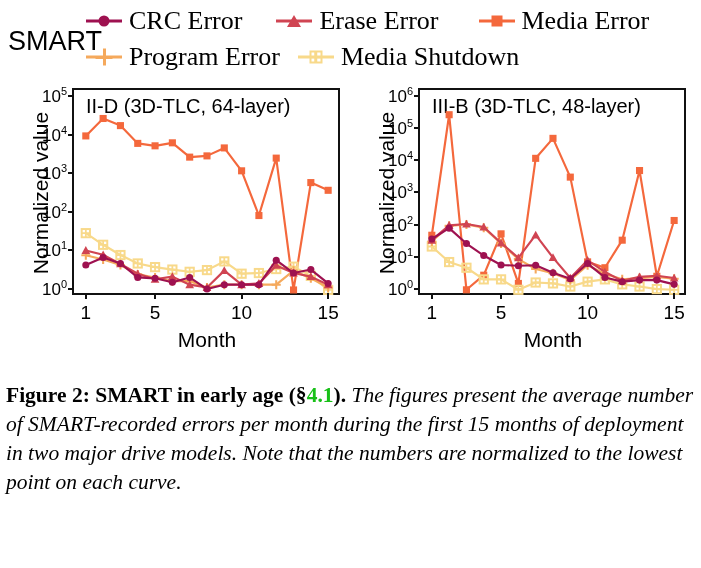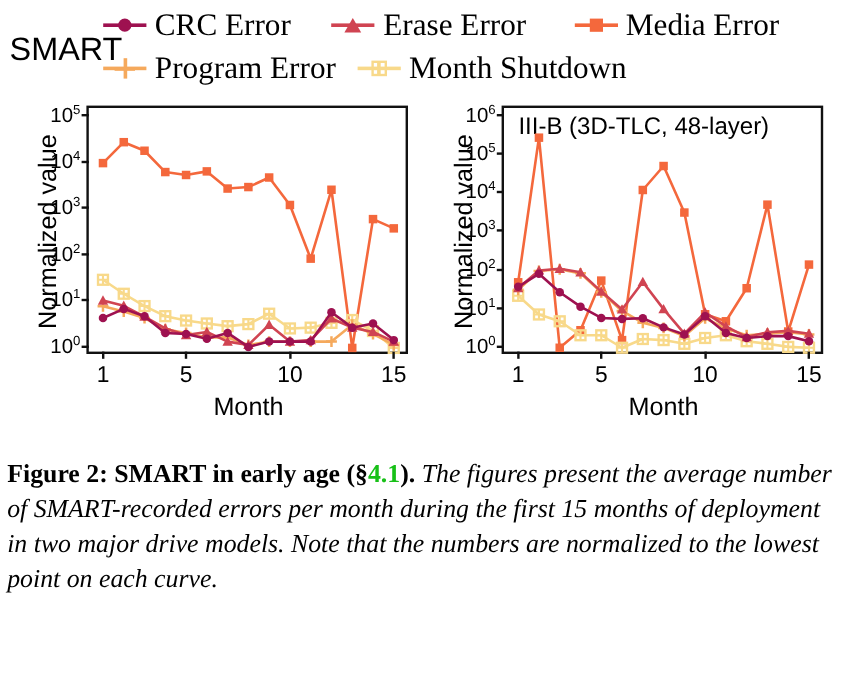--- a/index.html
+++ b/index.html
@@ -93,32 +93,33 @@
       </div>
       <div class="legend-item" style="margin-left:18px;">
         <span class="marker">
           <span class="bar" id="lg4bar" style="background: rgb(248, 217, 138);"></span>
           <span class="glyph g-sqcross" id="lg4g" style="color: rgb(248, 217, 138);">
               <span class="sq"></span>
               <span class="c1"></span>
               <span class="c2"></span>
             </span>
         </span>
-        <span class="legend-label">Month Shutdown</span>
+        <span class="legend-label">Media Shutdown</span>
       </div>
     </div>
   </div>
 
   <div class="charts">
 
     <div class="panel left">
       <div class="ylabel-wrap">
         <div class="ylabel">Normalized value</div>
       </div>
       <div class="plotbox" id="plot-left">
+        <div class="panel-title">II-D (3D-TLC, 64-layer)</div>
         <svg class="svgplot" id="svg-left" viewBox="0 0 268 207" preserveAspectRatio="none">
             <g>
               <path d="M 12.00 46.83 L 29.57 29.05 L 47.14 36.32 L 64.71 54.43 L 82.29 56.92 L 99.86 53.86 L 117.43 68.45 L 135.00 67.18 L 152.57 59.06 L 170.14 82.41 L 187.71 128.02 L 205.29 69.47 L 222.86 203.88 L 240.43 94.42 L 258.00 102.28" fill="none" stroke="#F4683C" stroke-width="2.2" stroke-linejoin="round"></path>
               <rect x="8.4" y="43.226759602585126" width="7.2" height="7.2" fill="#F4683C"></rect>
               <rect x="25.971428571428568" y="25.45005008994976" width="7.2" height="7.2" fill="#F4683C"></rect>
               <rect x="43.54285714285714" y="32.720312497696" width="7.2" height="7.2" fill="#F4683C"></rect>
               <rect x="61.11428571428571" y="50.82843074129951" width="7.2" height="7.2" fill="#F4683C"></rect>
               <rect x="78.68571428571428" y="53.32173506174131" width="7.2" height="7.2" fill="#F4683C"></rect>
               <rect x="96.25714285714287" y="50.25800450057577" width="7.2" height="7.2" fill="#F4683C"></rect>
               <rect x="113.82857142857142" y="64.85005008994979" width="7.2" height="7.2" fill="#F4683C"></rect>

